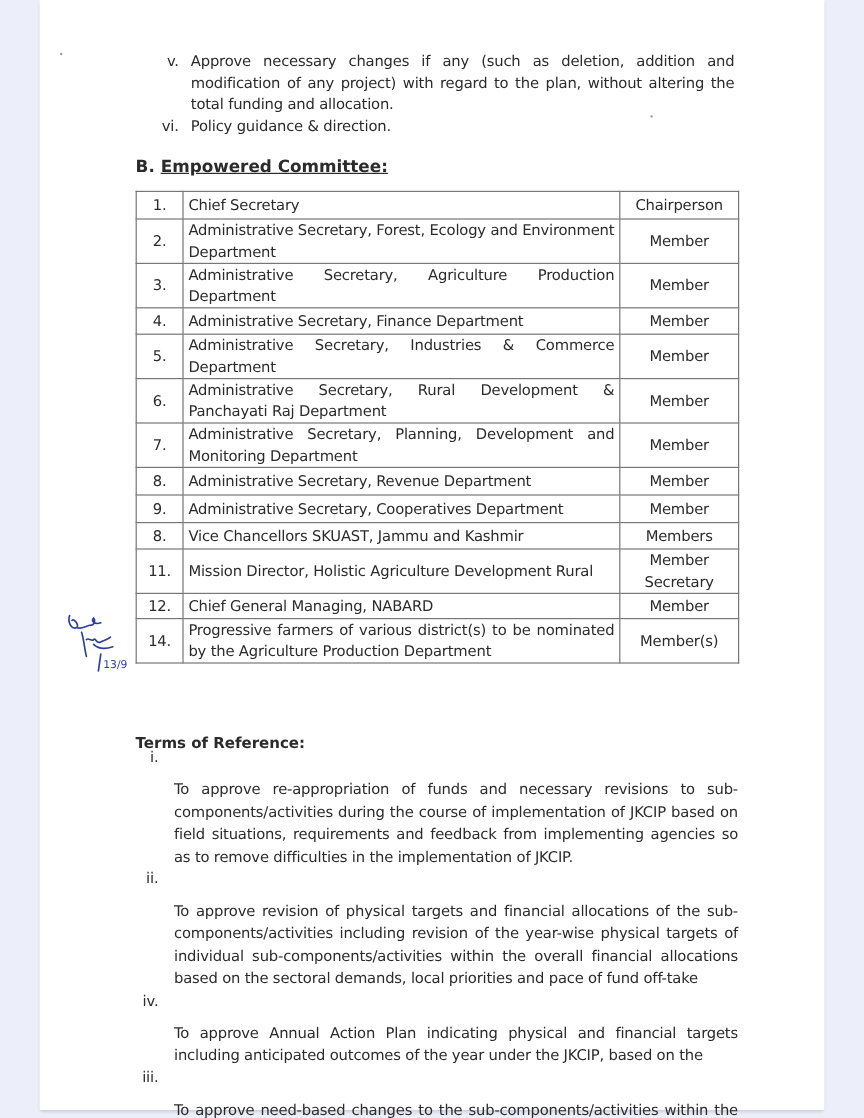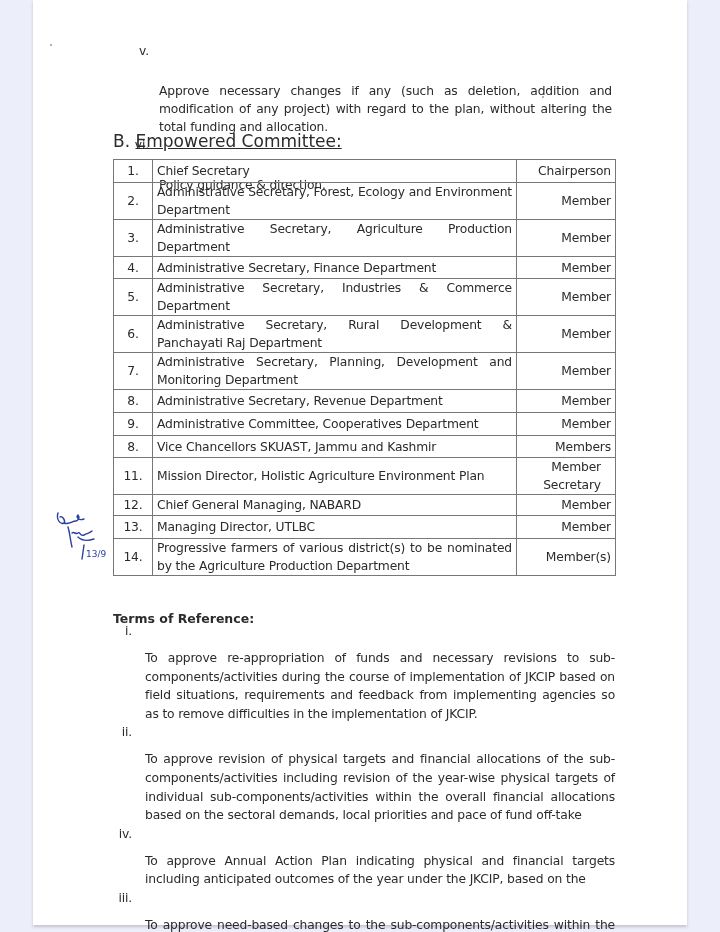--- a/index.html
+++ b/index.html
@@ -14,36 +14,36 @@
     background:#ffffff;
     box-shadow:0 2px 3px rgba(0,0,0,0.18);
   }
   .txt { font-size:12.3px; letter-spacing:-0.15px; }
   .list { position:absolute; }
   .item { display:flex; }
   .num { flex:0 0 auto; text-align:right; }
   .body { text-align:justify; text-align-last:left; }
   .top-list { left:113px; top:42px; width:500px; line-height:18px; }
   .top-list .num { width:36px; padding-right:10px; }
-  .top-list .body { width:453px;margin-top:40px; }
+  .top-list .body { width:453px; }
   .heading-b {
     position:absolute; left:113px; top:131px;
-    font-weight:normal; font-size:17px;
+    font-weight:bold; font-size:14px;
   }
   .heading-b .u { text-decoration:underline; }
   table.committee {
     position:absolute; left:113px; top:159px; width:503px;
     border-collapse:collapse; font-size:12.3px; letter-spacing:-0.15px;
   }
   table.committee td {
     border:1px solid #777; padding:0 4px; line-height:18px; vertical-align:middle;
   }
   td.c-no { width:30px; text-align:center; }
   td.c-name { width:355px; text-align:justify; text-align-last:left; }
-  td.c-role { text-align:right; }
+  td.c-role { text-align:center; }
   .heading-tor {
     position:absolute; left:113px; top:611px;
     font-weight:bold; font-size:12.5px;
   }
   .tor-list { left:100px; top:622px; width:520px; line-height:18.6px; }
   .tor-list .num { width:32px; padding-right:13px; }
   .tor-list .body { width:470px;margin-top:27px; }
   .signature { position:absolute; left:54px; top:507px; width:62px; height:62px; }
   .dot { position:absolute; width:2px; height:2px; background:#999; border-radius:1px; }
 </style>
@@ -108,41 +108,36 @@
       <td class="c-name">Administrative Secretary, Planning, Development and Monitoring Department</td>
       <td class="c-role">Member</td>
     </tr>
     <tr style="height:23px;">
       <td class="c-no">8.</td>
       <td class="c-name">Administrative Secretary, Revenue Department</td>
       <td class="c-role">Member</td>
     </tr>
     <tr style="height:23px;">
       <td class="c-no">9.</td>
-      <td class="c-name">Administrative Committee, Cooperatives Department</td>
+      <td class="c-name">Administrative Secretary, Cooperatives Department</td>
       <td class="c-role">Member</td>
     </tr>
     <tr style="height:22px;">
       <td class="c-no">8.</td>
       <td class="c-name">Vice Chancellors SKUAST, Jammu and Kashmir</td>
       <td class="c-role">Members</td>
     </tr>
     <tr style="height:36px;">
       <td class="c-no">11.</td>
-      <td class="c-name">Mission Director, Holistic Agriculture Environment Plan</td>
+      <td class="c-name">Mission Director, Holistic Agriculture Development Rural</td>
       <td class="c-role" style="padding:0 14px;">Member Secretary</td>
     </tr>
     <tr style="height:21px;">
       <td class="c-no">12.</td>
       <td class="c-name">Chief General Managing, NABARD</td>
-      <td class="c-role">Member</td>
-    </tr>
-    <tr style="height:23px;">
-      <td class="c-no">13.</td>
-      <td class="c-name">Managing Director, UTLBC</td>
       <td class="c-role">Member</td>
     </tr>
     <tr style="height:31px;">
       <td class="c-no">14.</td>
       <td class="c-name">Progressive farmers of various district(s) to be nominated by the Agriculture Production Department</td>
       <td class="c-role">Member(s)</td>
     </tr>
   </tbody>
 </table>
 

